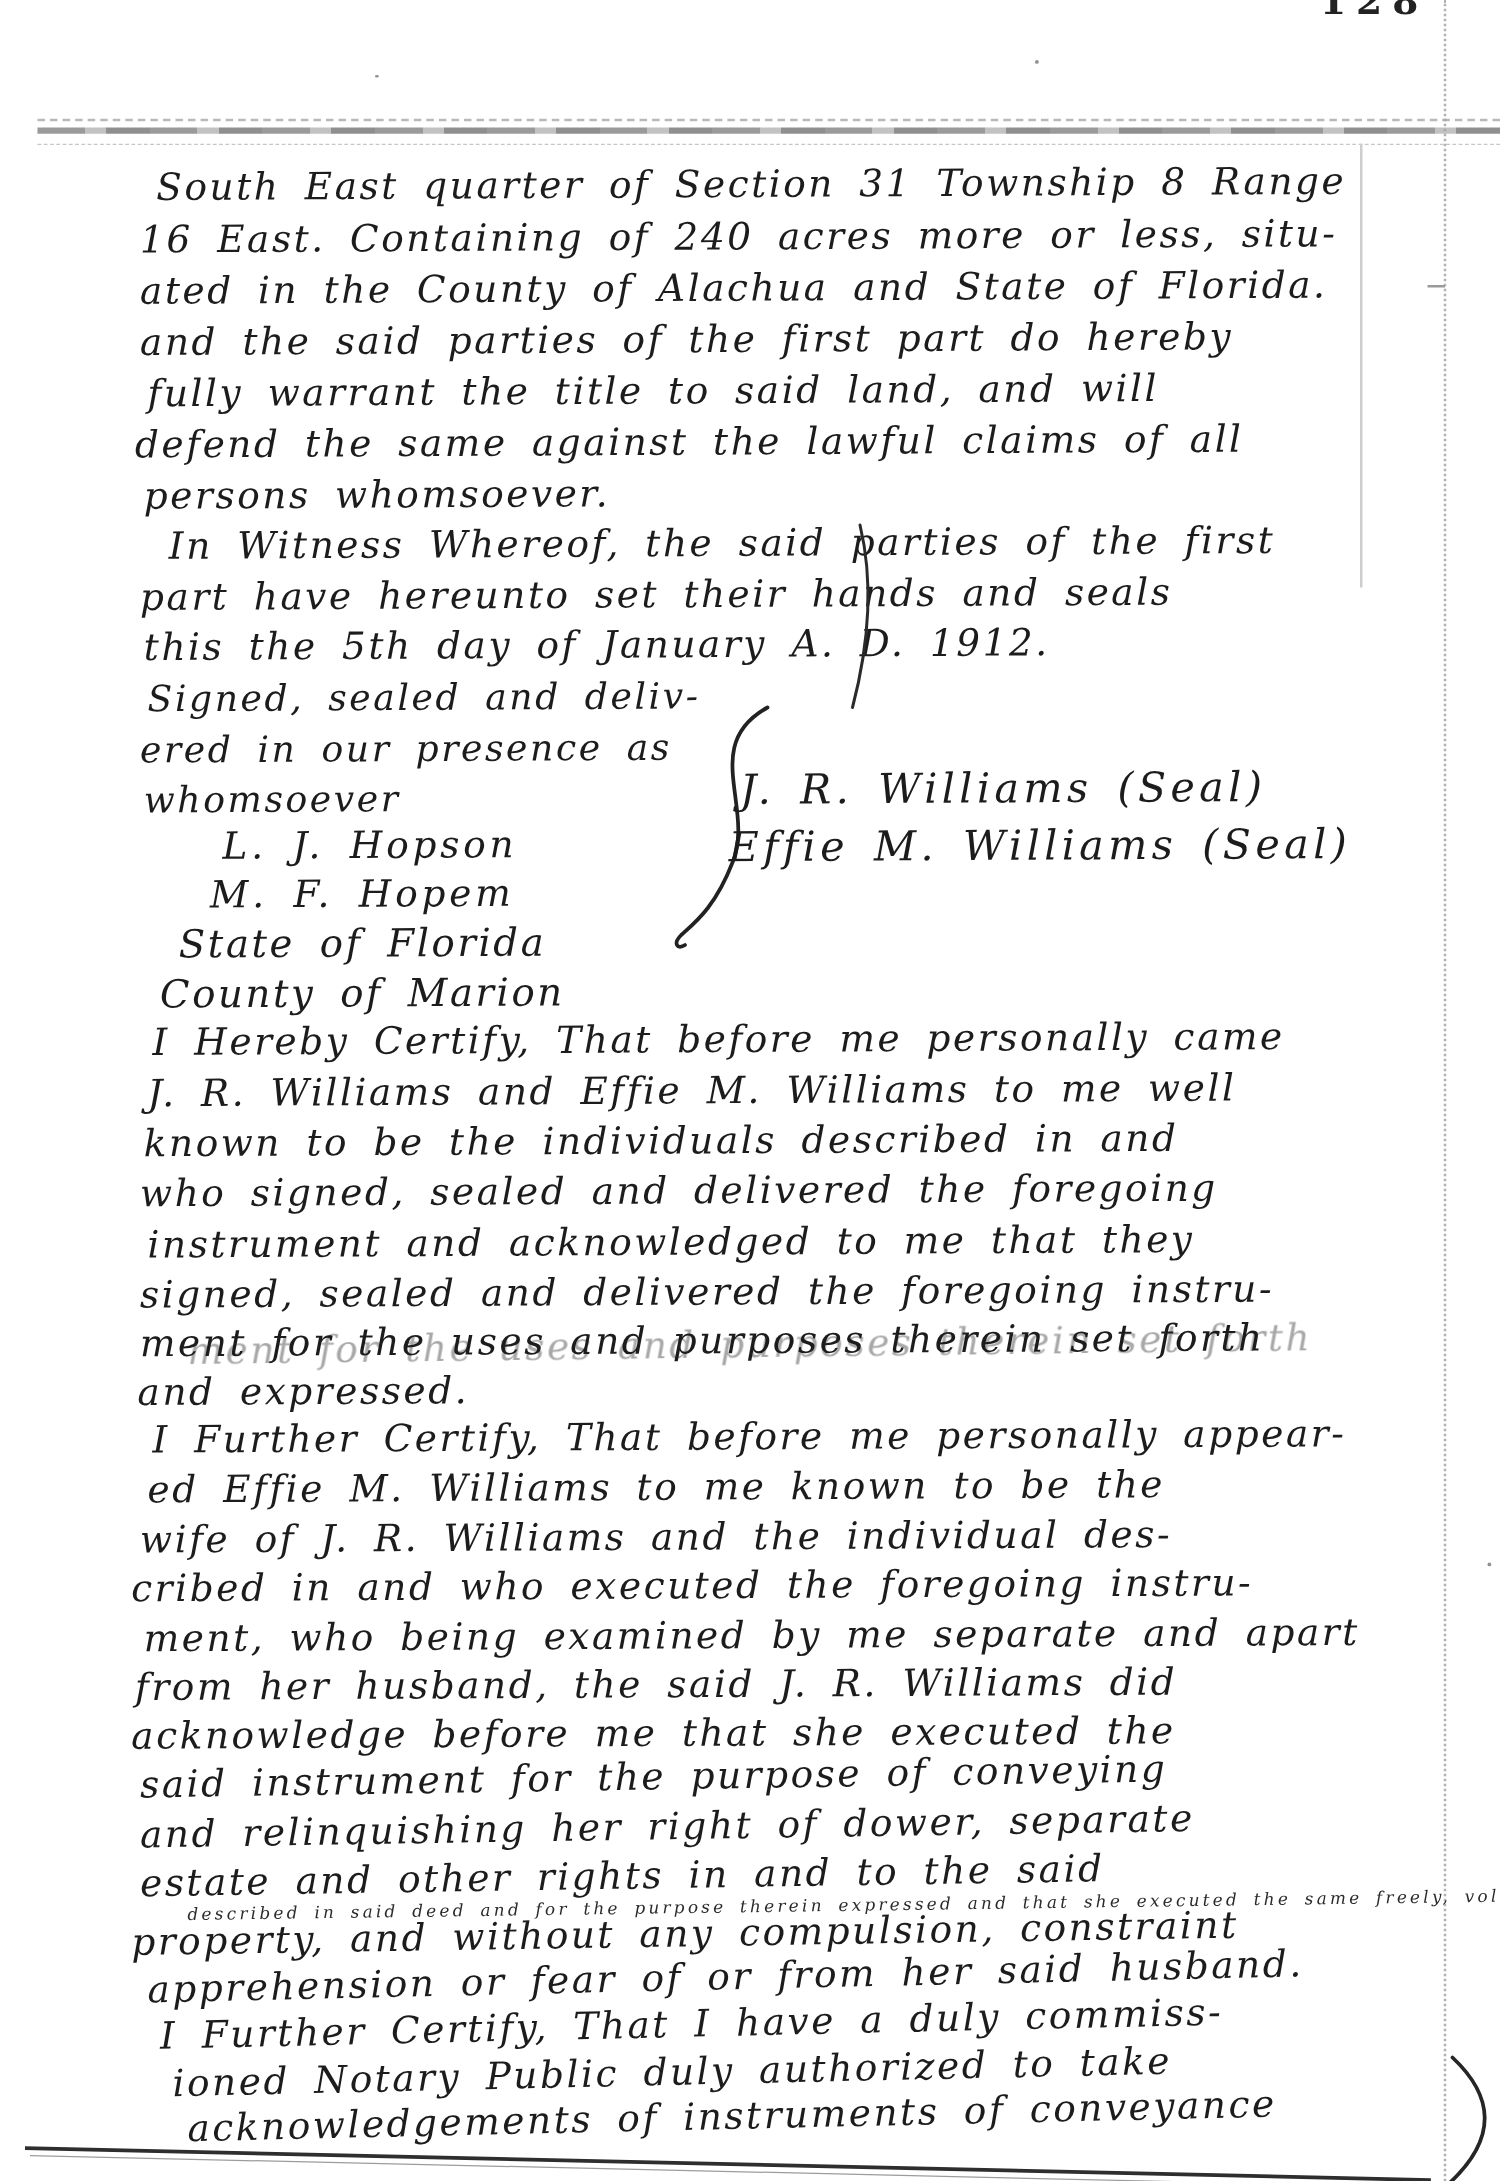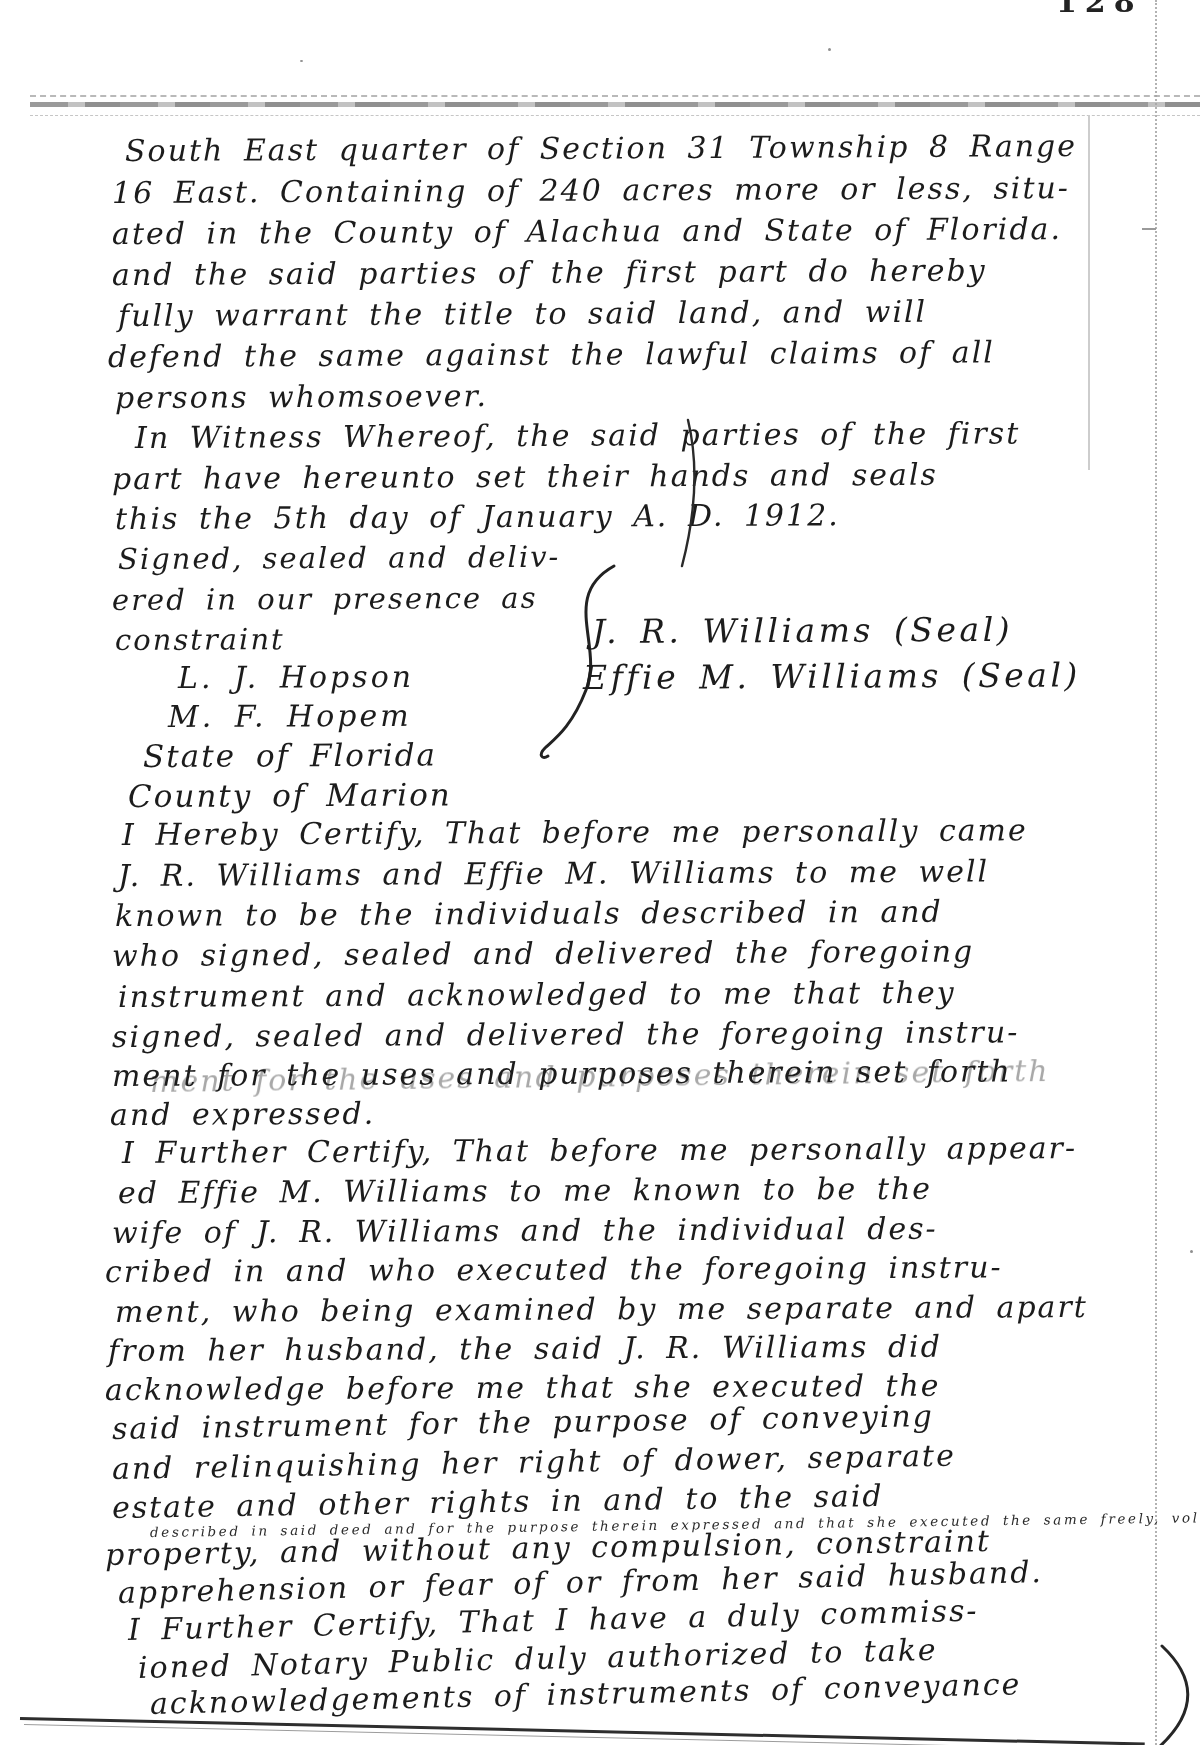--- a/index.html
+++ b/index.html
@@ -96,21 +96,21 @@
   <div class="ln" style="left:112px;top:257px;">and the said parties of the first part do hereby</div>
   <div class="ln" style="left:118px;top:298px;">fully warrant the title to said land, and will</div>
   <div class="ln" style="left:108px;top:339px;">defend the same against the lawful claims of all</div>
   <div class="ln" style="left:115px;top:380px;">persons whomsoever.</div>
   <div class="ln" style="left:135px;top:420px;">In Witness Whereof, the said parties of the first</div>
   <div class="ln" style="left:112px;top:461px;">part have hereunto set their hands and seals</div>
   <div class="ln" style="left:115px;top:501px;">this the 5th day of January A. D. 1912.</div>
 
   <div class="ln att" style="left:118px;top:542px;">Signed, sealed and deliv-</div>
   <div class="ln att" style="left:112px;top:583px;">ered in our presence as</div>
-  <div class="ln att" style="left:115px;top:623px;">constraint</div>
+  <div class="ln att" style="left:115px;top:623px;">whomsoever</div>
   <div class="ln wit" style="left:178px;top:660px;">L. J. Hopson</div>
   <div class="ln wit" style="left:168px;top:699px;">M. F. Hopem</div>
 
   <svg class="flourish" style="left:0;top:0;" width="1200" height="1745">
     <path d="M 614 566 C 560 596, 604 646, 586 690 C 572 726, 556 738, 545 748 C 538 755, 542 760, 548 756" fill="none" stroke="#222" stroke-width="3" stroke-linecap="round"></path>
     <path d="M 688 420 C 700 470, 694 520, 682 566" fill="none" stroke="#2a2a2a" stroke-width="2.4" stroke-linecap="round"></path>
   </svg>
   <div class="ln sig" style="left:592px;top:612px;">J. R. Williams (Seal)</div>
   <div class="ln sig" style="left:583px;top:658px;">Effie M. Williams (Seal)</div>
 

